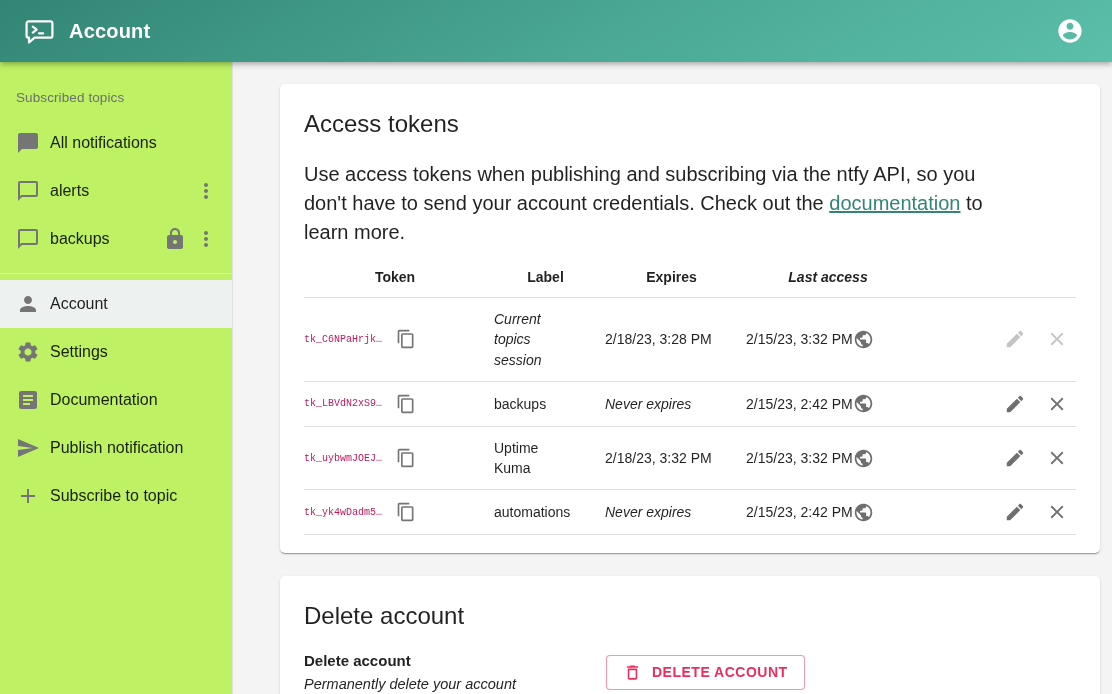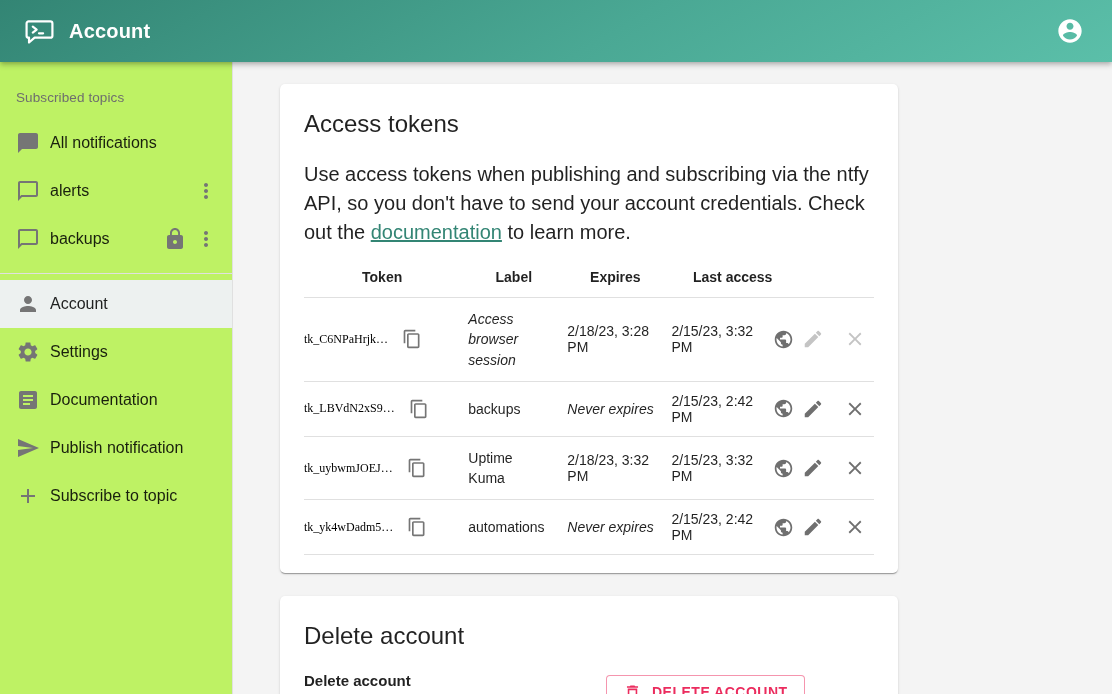--- a/index.html
+++ b/index.html
@@ -44,43 +44,43 @@
   .kebab { width:24px; height:24px; color:#757575; cursor:pointer; }
   .globe-r { position:relative; width:24px; height:24px; }
   .globe-r .r-badge {
     position:absolute; right:-3px; bottom:-2px; font-size:9px; color:#757575; font-weight:bold;
   }
   .sidebar-divider { border:none; border-top:1px solid #e0e0e0; margin:10px 0 6px; }
 
   
   .main { flex:1; background:#f4f4f4; padding:22px 47px; overflow:hidden; }
   .card {
-    width:618px; background:#fff; border-radius:5px; padding:26px 24px 18px;
+    width:820px; background:#fff; border-radius:5px; padding:26px 24px 18px;
     box-shadow:0 2px 1px -1px rgba(0,0,0,.2), 0 1px 1px 0 rgba(0,0,0,.14), 0 1px 3px 0 rgba(0,0,0,.12);
   }
   .card + .card { margin-top:23px; }
   .card-title { font-size:24px; font-weight:400; margin:0 0 22px; color:rgba(0,0,0,.87); }
   .card-desc { font-size:20px; line-height:1.45; margin:0 0 6px; max-width:688px; }
   .doc-link { color:#338574; text-decoration:underline; cursor:pointer; }
 
   
   table.tokens { width:100%; border-collapse:collapse; margin-top:10px; font-size:14px; }
   .tokens th {
     text-align:center; font-weight:bold; color:rgba(0,0,0,.87);
     padding:12px 8px 12px 0; border-bottom:1px solid #e0e0e0; font-size:14px;
   }
   .tokens td {
     padding:11px 8px 11px 0; border-bottom:1px solid #e0e0e0; vertical-align:middle;
   }
   .col-token { width:190px; }
   .col-label { width:111px; }
   .col-expires { width:141px; }
-  .col-access { width:172px; }
+  .col-access { width:172px;font-style:italic; }
   .token-cell { display:flex; align-items:center; gap:14px; }
-  .token-text { font-family:Liberation Serif, serif; font-size:12px; color:#000000; }
+  .token-text { font-family:Liberation Mono, monospace; font-size:10px; color:#be185d; }
   .copy-btn { width:20px; height:20px; color:#757575; cursor:pointer; flex-shrink:0; }
   .label-cell { max-width:84px; line-height:1.45; }
   .italic { font-style:italic; }
   .access-cell { display:flex; align-items:center; }
   .globe-ico { width:21px; height:21px; color:#6f6f6f; flex-shrink:0; }
   .actions-cell { text-align:right; }
   .action-icons { display:flex; justify-content:flex-end; align-items:center; gap:20px; }
   .icon-btn { width:22px; height:22px; color:#6f6f6f; cursor:pointer; }
   .icon-btn.disabled { color:#c4c4c4; cursor:default; }
 
@@ -245,21 +245,21 @@
             <td>
                 <span class="token-cell">
                   <span class="token-text">tk_C6NPaHrjk…</span>
                   <span class="copy-btn">
                     <svg viewBox="0 0 24 24" fill="currentColor">
                       <path d="M16 1H4c-1.1 0-2 .9-2 2v14h2V3h12V1zm3 4H8c-1.1 0-2 .9-2 2v14c0 1.1.9 2 2 2h11c1.1 0 2-.9 2-2V7c0-1.1-.9-2-2-2zm0 16H8V7h11v14z"></path>
                     </svg>
                   </span>
                 </span>
               </td>
-            <td><span class="label-cell italic" style="display:inline-block;">Access browser session</span></td>
+            <td><span class="label-cell italic" style="display:inline-block;">Current topics session</span></td>
             <td><span>2/18/23, 3:28 PM</span></td>
             <td>
                 <span class="access-cell">
                   <span>2/15/23, 3:32 PM</span>
                   <span class="globe-ico">
                     <svg viewBox="0 0 24 24" fill="currentColor">
                       <path d="M12 2C6.48 2 2 6.48 2 12s4.48 10 10 10 10-4.48 10-10S17.52 2 12 2zm-1 17.93c-3.95-.49-7-3.85-7-7.93 0-.62.08-1.21.21-1.79L9 15v1c0 1.1.9 2 2 2v1.93zm6.9-2.54c-.26-.81-1-1.39-1.9-1.39h-1v-3c0-.55-.45-1-1-1H8v-2h2c.55 0 1-.45 1-1V7h2c1.1 0 2-.9 2-2v-.41c2.93 1.19 5 4.06 5 7.41 0 2.08-.8 3.97-2.1 5.39z"></path>
                     </svg>
                   </span>
                 </span>

